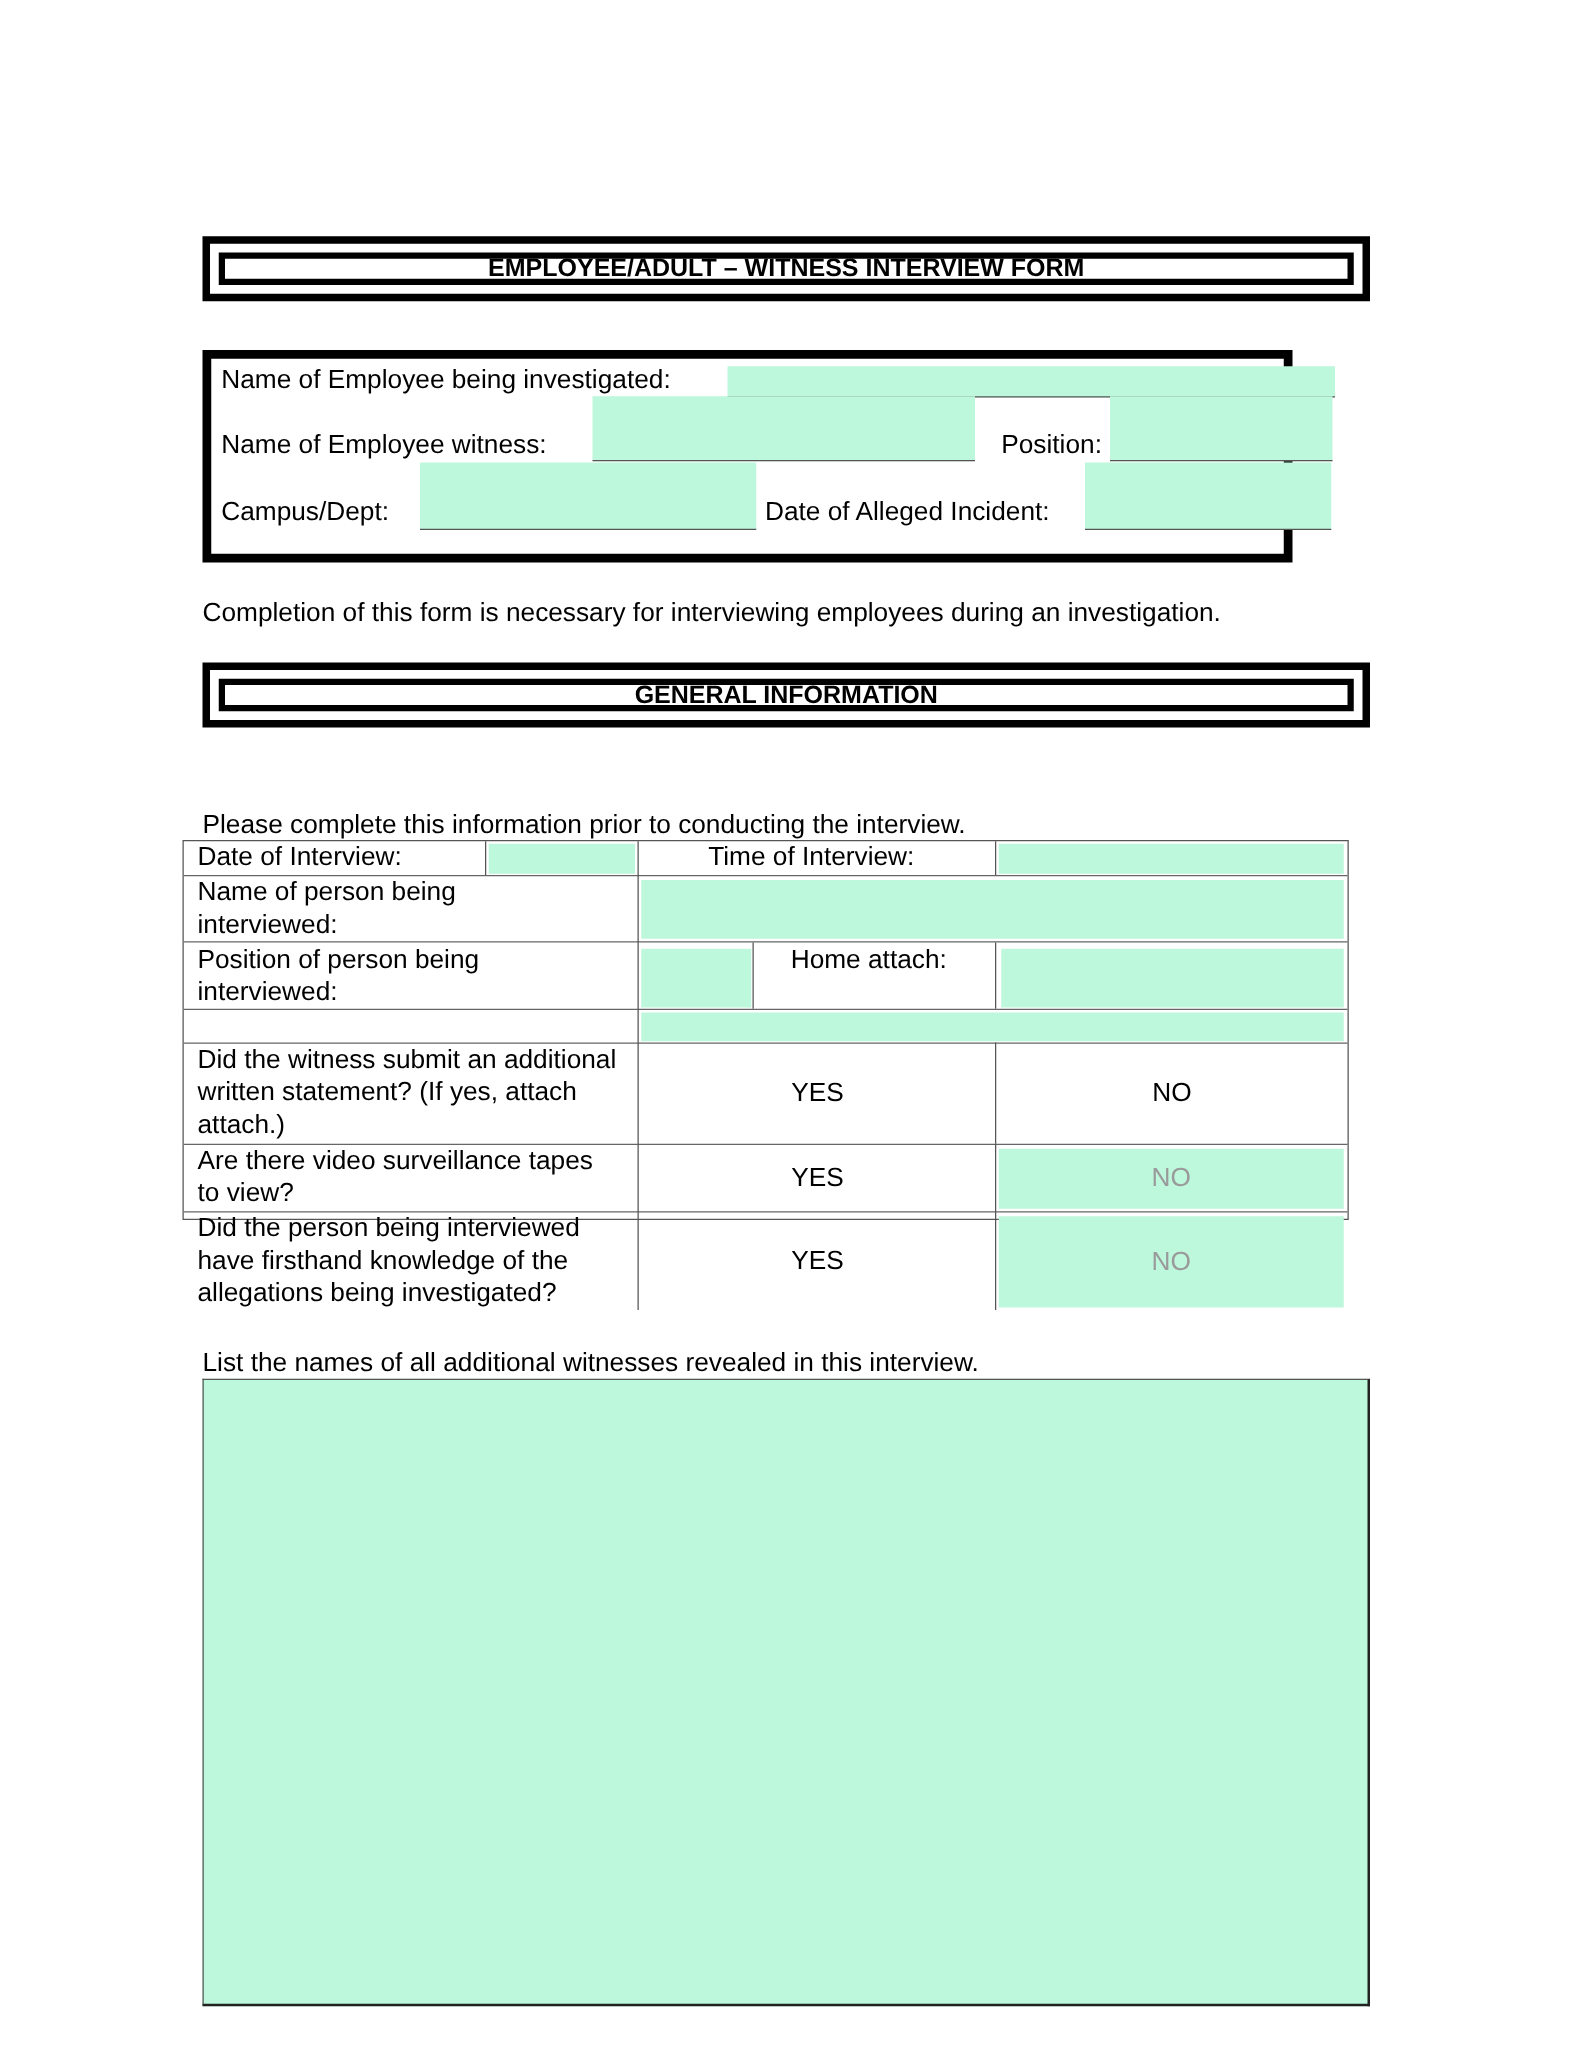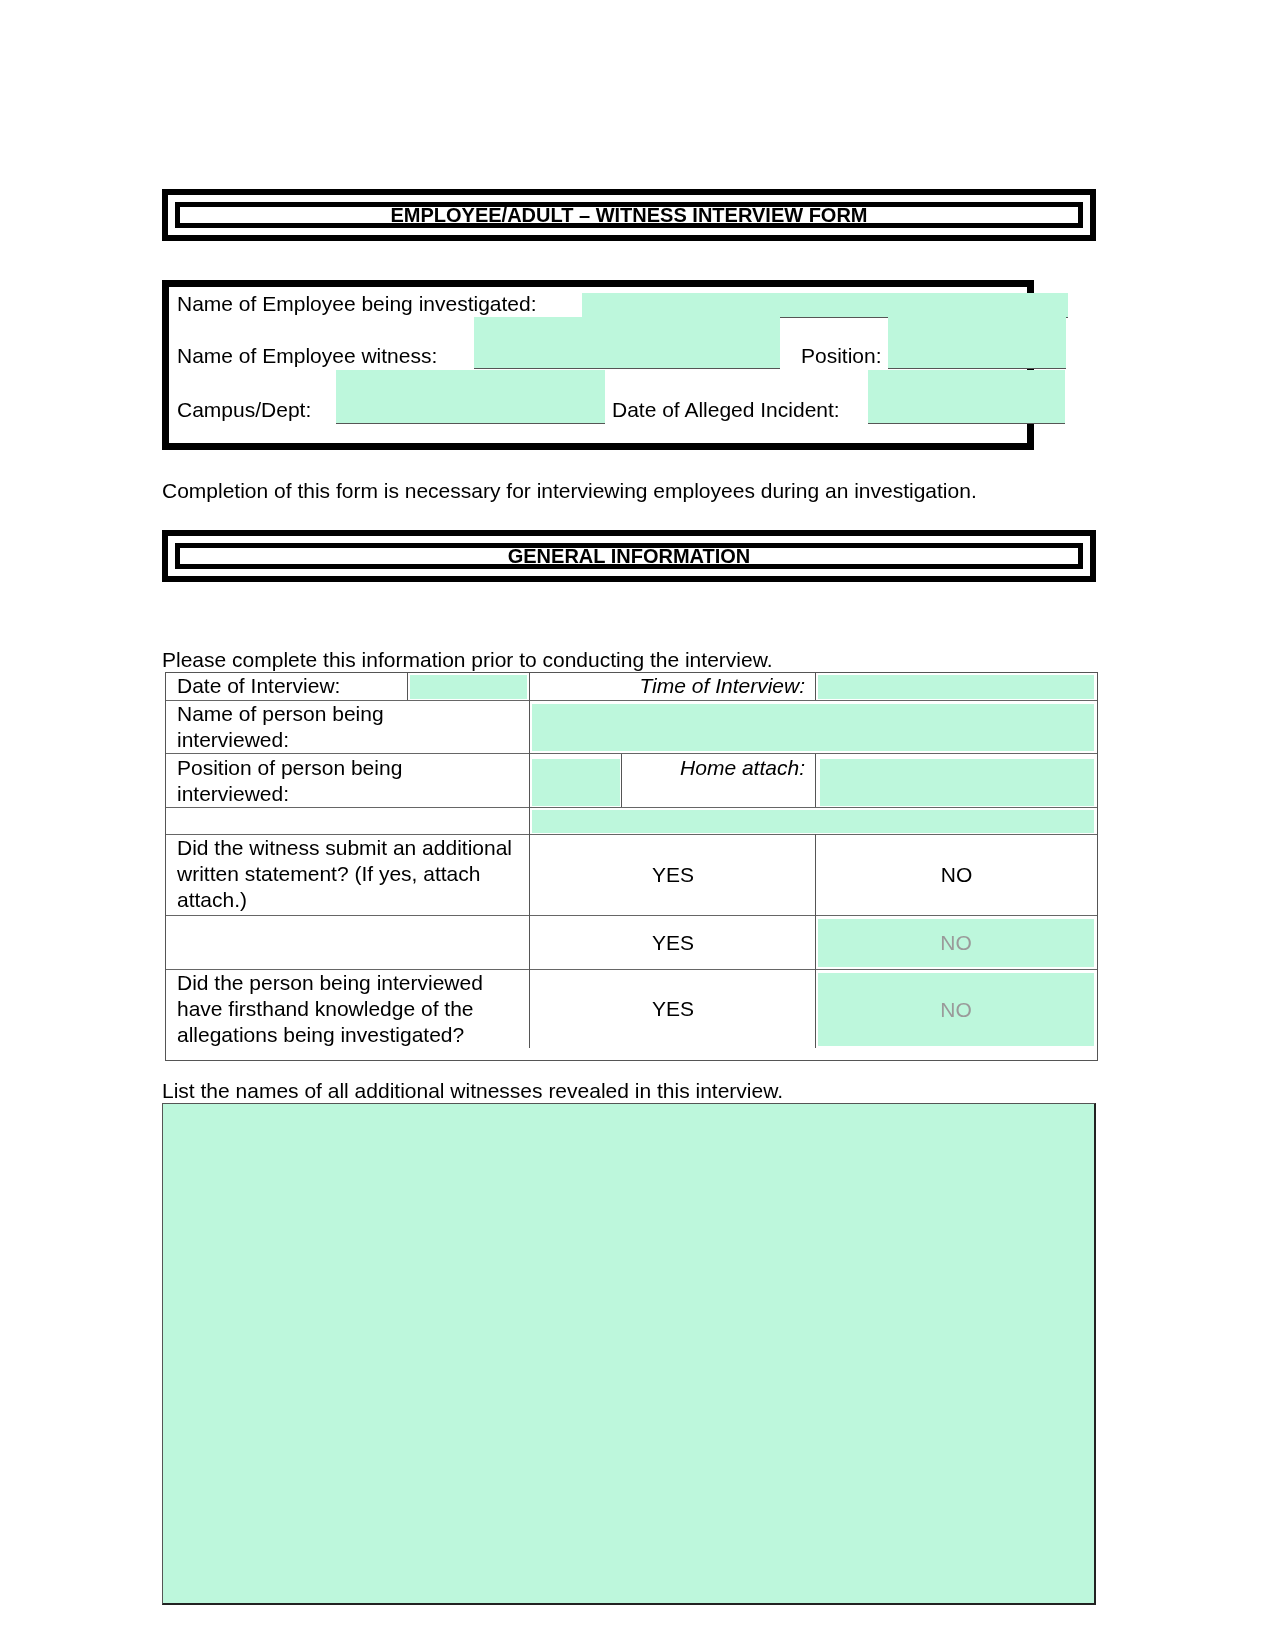--- a/index.html
+++ b/index.html
@@ -28,28 +28,28 @@
   }
   .info-label { position: absolute; font-size: 21px; white-space: nowrap; }
   .info-field {
     position: absolute; background: #bdf7dc;
     border-bottom: 1.5px solid #555;
   }
 
   .plain-text { position: absolute; font-size: 21px; white-space: nowrap; }
 
   
-  .tbl { position: absolute; left: 165px; top: 672px; width: 933px; height: 389px;
+  .tbl { position: absolute; left: 146px; top: 672px; width: 933px; height: 304px;
          border: 1.5px solid #555; box-sizing: border-box; }
   .cell { position: absolute; box-sizing: border-box; font-size: 21px; line-height: 26px; }
   .hline { position: absolute; left: 0; right: 0; height: 0; border-top: 1.5px solid #666; }
   .vline { position: absolute; width: 0; border-left: 1.5px solid #555; }
   .lbl { padding-left: 11px; }
   .center { display: flex; align-items: center; justify-content: center; }
-  .right { text-align: right; padding-right: 10px; font-style: italic; }
+  .right { text-align: center; padding-right: 10px; }
   .no-dim { color: #9a9a9a; }
 
   .witness-area {
     position: absolute; left: 162px; top: 1103px; width: 934px; height: 502px;
     background: #bdf7dc; border: 1.5px solid #555; border-bottom: 2px solid #222; border-right: 2px solid #222;
     box-sizing: border-box;
   }
 </style>
 </head>
 <body>
@@ -111,20 +111,21 @@
   <div class="vline" style="left:649px; top:81px; height:53px;"></div>
   <div class="cell field" style="left:654px; top:86px; width:274px; height:47px;"></div>
 
   <div class="cell field" style="left:366px; top:137px; width:562px; height:23px;"></div>
 
   <div class="cell lbl" style="left:0; top:162px; width:350px; height:80px;">Did the witness submit an additional written statement? (If yes, attach attach.)</div>
   <div class="cell center" style="left:365px; top:162px; width:284px; height:80px;">YES</div>
   <div class="vline" style="left:649px; top:161px; height:81px;"></div>
   <div class="cell center" style="left:651px; top:162px; width:279px; height:80px;">NO</div>
 
+  <div class="cell lbl" style="left:0; top:243px; width:350px; height:53px;">Are there video surveillance tapes to view?</div>
   <div class="cell center" style="left:365px; top:243px; width:284px; height:53px;">YES</div>
   <div class="vline" style="left:649px; top:242px; height:54px;"></div>
   <div class="cell center field no-dim" style="left:652px; top:246px; width:276px; height:48px;">NO</div>
 
   <div class="cell lbl" style="left:0; top:297px; width:360px; height:78px;">Did the person being interviewed have firsthand knowledge of the allegations being investigated?</div>
   <div class="cell center" style="left:365px; top:297px; width:284px; height:78px;">YES</div>
   <div class="vline" style="left:649px; top:296px; height:79px;"></div>
   <div class="cell center field no-dim" style="left:652px; top:300px; width:276px; height:73px;">NO</div>
 </div>
 

